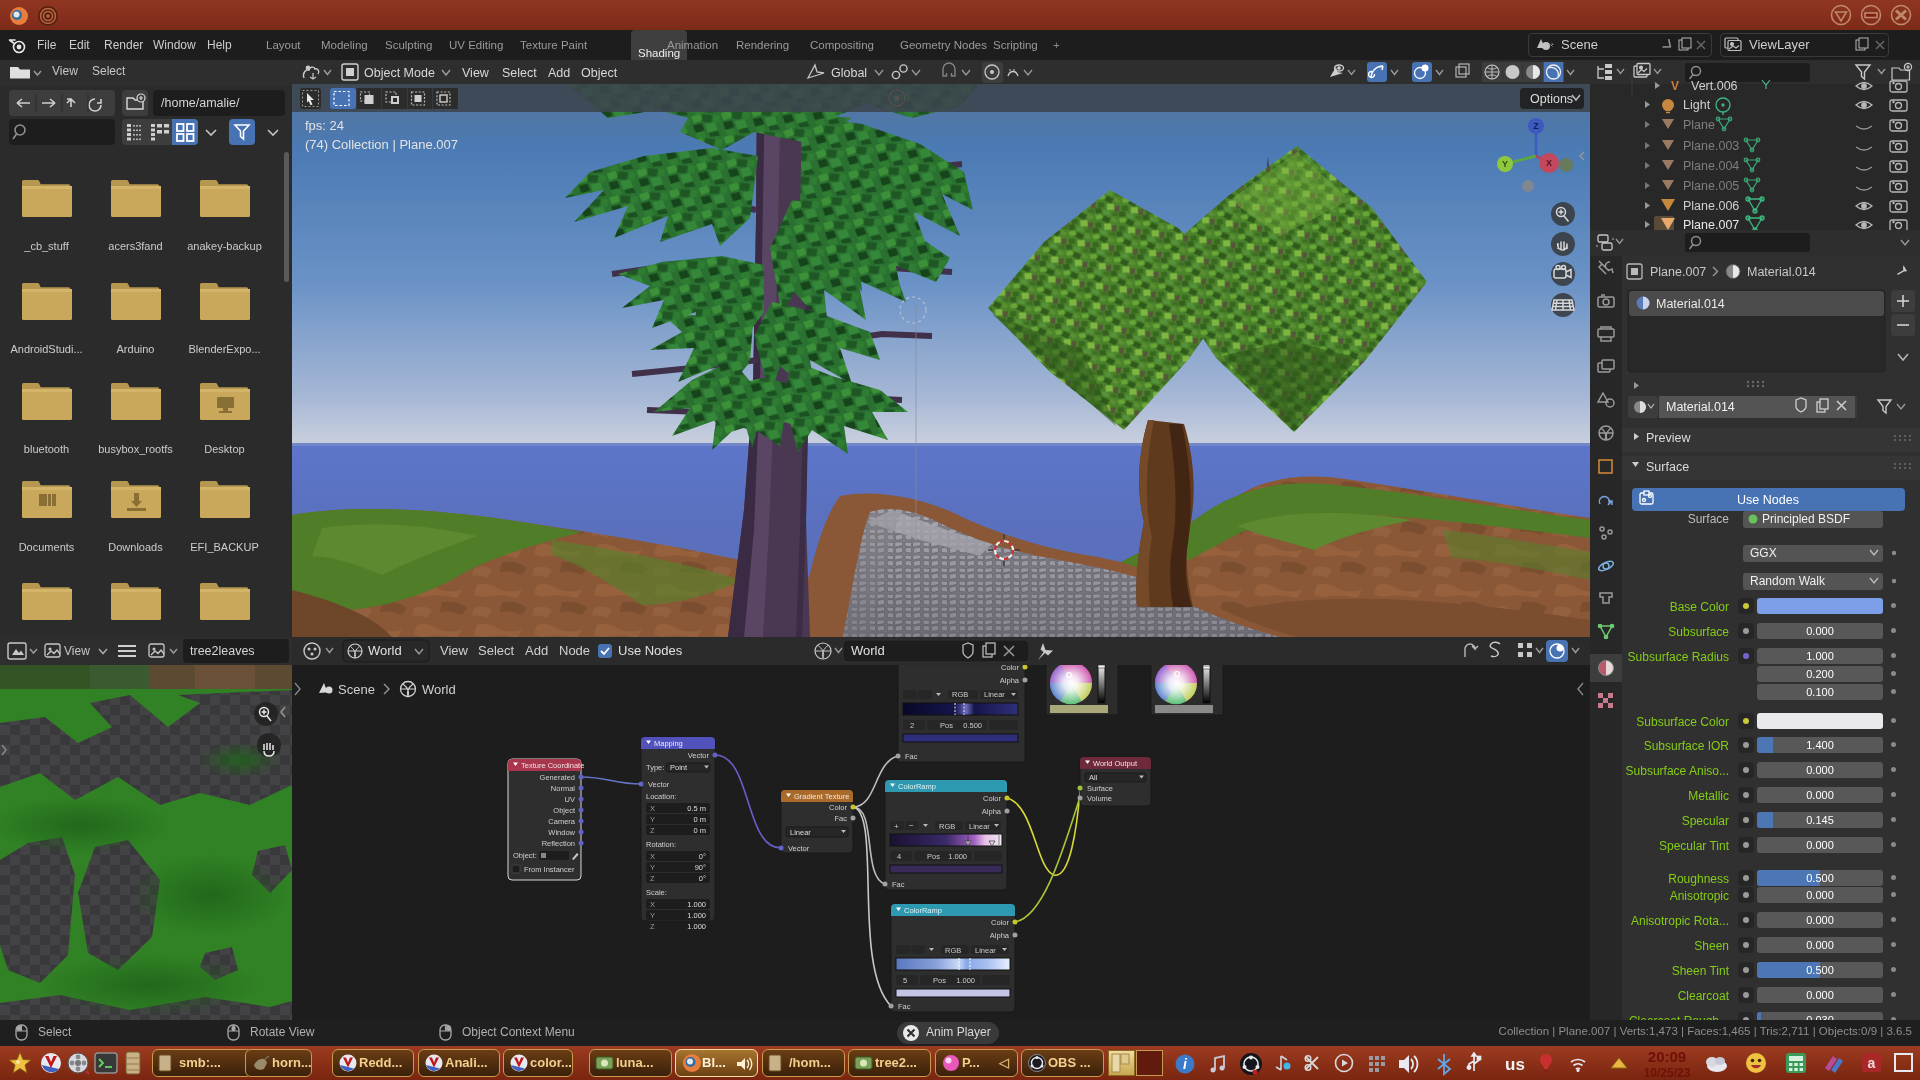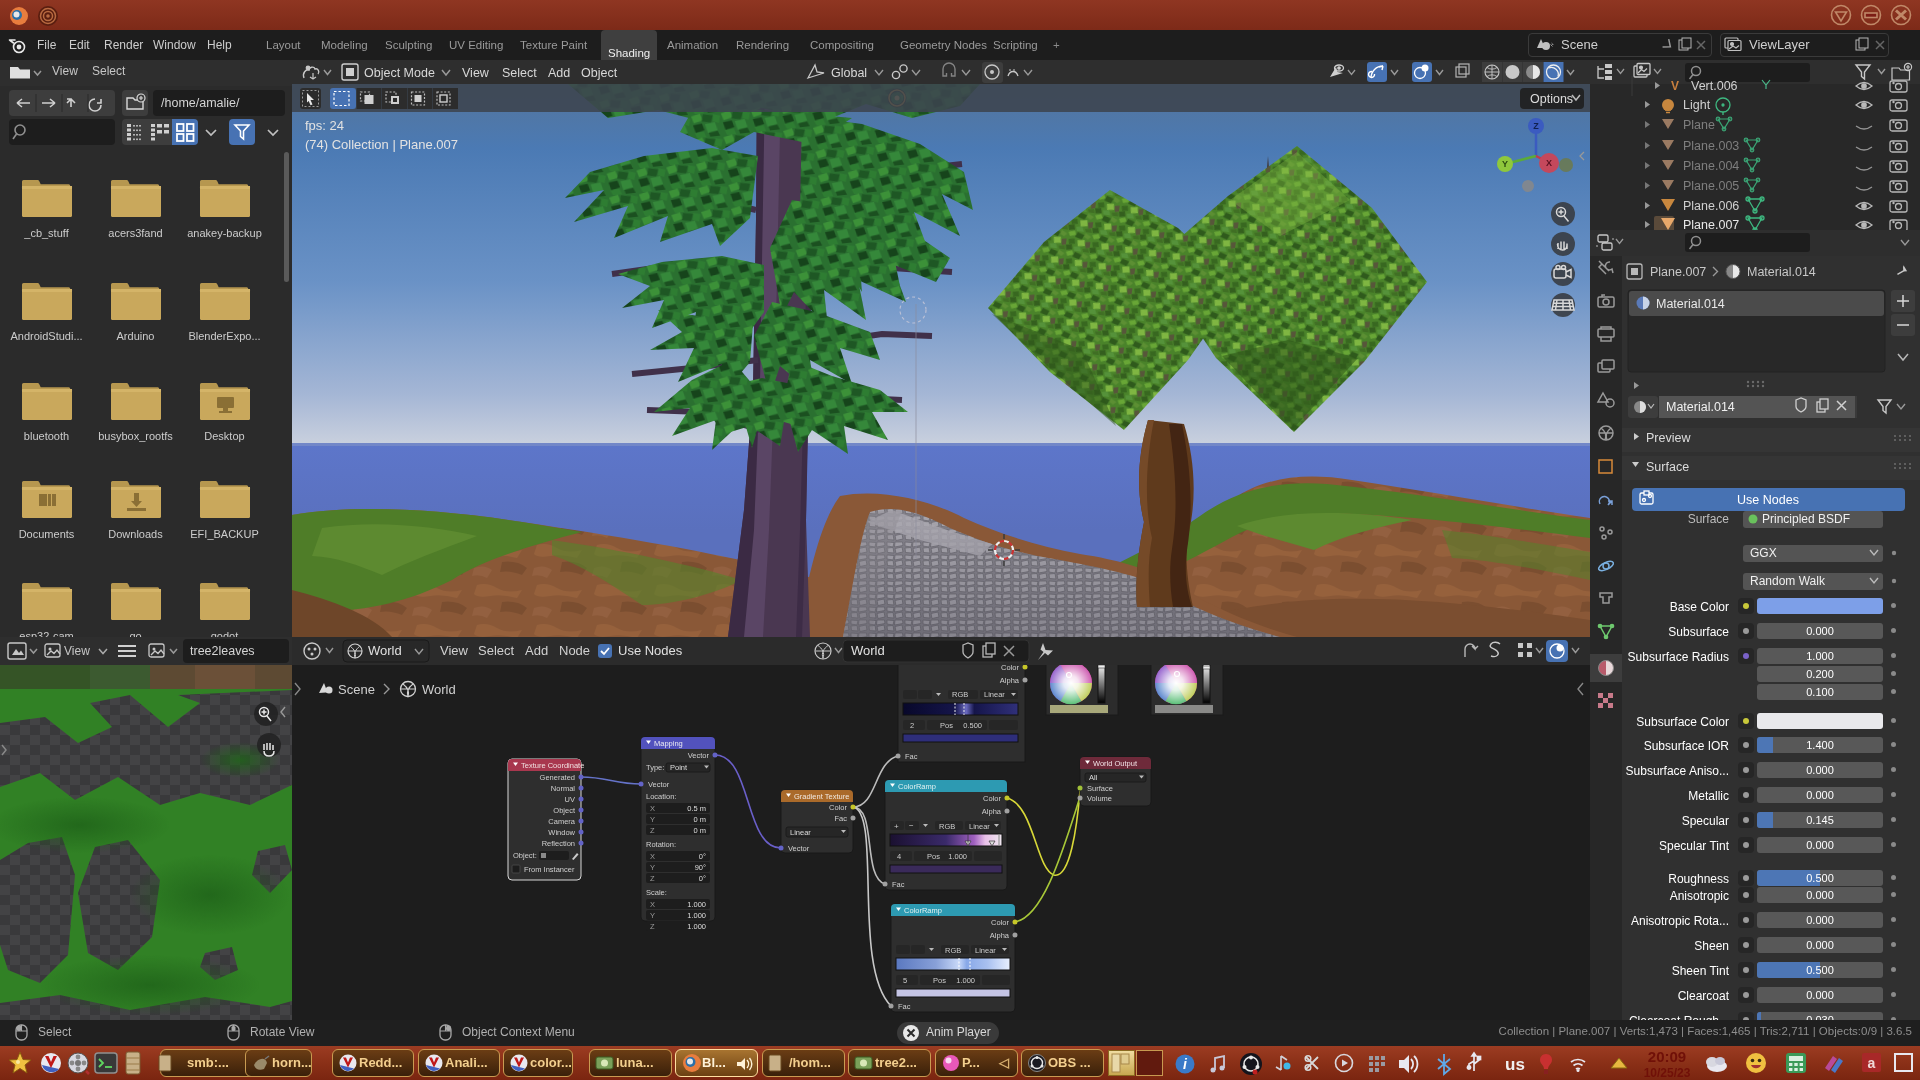--- a/index.html
+++ b/index.html
@@ -10,33 +10,33 @@
 
 #menubar{left:0;top:30px;width:1920px;height:30px;background:#1d1d1d;color:#b8b8b8;font-size:13px}
 .mitem{position:absolute;top:0;height:30px;line-height:30px;color:#cccccc;font-size:12px}
 .wtab{position:absolute;top:0;height:30px;line-height:31px;color:#9a9a9a;font-size:11.5px}
 .wtab.active{color:#eeeeee;background:#3f3f3f;border-radius:4px 4px 0 0}
 .selbox{position:absolute;top:3px;height:24px;background:#1d1d1d;border:1px solid #3a3a3a;border-radius:4px;color:#cfcfcf;font-size:13px;line-height:22px}
 
 #fb{left:0;top:60px;width:292px;height:577px;background:#2b2b2b}
 #fbgrid{position:absolute;left:0;top:88px;width:282px;height:489px;background:#2b2b2b;overflow:hidden}
 .folder-cell{position:absolute;width:89px;text-align:center}
-.folder-cell .lbl{color:#cccccc;font-size:11px;margin-top:3px;white-space:nowrap}
+.folder-cell .lbl{color:#cccccc;font-size:11px;margin-top:16px;white-space:nowrap}
 
 #imged{left:0;top:637px;width:292px;height:383px;background:#232323}
 
 #vp{left:292px;top:60px;width:1298px;height:577px;background:#28303a;overflow:hidden}
 
 #ne{left:292px;top:637px;width:1298px;height:383px;background:#1d1d1d;overflow:hidden}
 
 #ol{left:1590px;top:60px;width:330px;height:170px;background:#262626;overflow:hidden}
 
 #props{left:1590px;top:230px;width:330px;height:790px;background:#2e2e2e;overflow:hidden}
 .prow{position:absolute;height:18px;width:330px;font-size:12px}
-.plabel{position:absolute;right:191px;text-align:right;color:#ffffff;font-size:12px;line-height:18px;white-space:nowrap}
+.plabel{position:absolute;right:191px;text-align:right;color:#84cc16;font-size:12px;line-height:18px;white-space:nowrap}
 .pslider{position:absolute;left:167px;width:126px;height:16px;background:#585858;border-radius:3px;color:#ffffff;font-size:11px;text-align:center;line-height:17px;overflow:hidden}
 .pdot{position:absolute;left:148px;width:16px;height:16px;background:#262626;border-radius:4px}
 .pdec{position:absolute;left:301px;width:5px;height:5px;background:#8a8a8a;border-radius:50%}
 
 #status{left:0;top:1020px;width:1920px;height:26px;background:#1f1f1f;color:#909090;font-size:12px}
 
 #taskbar{left:0;top:1046px;width:1920px;height:34px;background:linear-gradient(#9c3c22 0%,#8c3118 45%,#7a2510 100%)}
 .tbtn{position:absolute;top:3px;height:28px;border:1.5px solid #c99b51;border-radius:6px;background:linear-gradient(#6b3d14,#3a200a);color:#f3cf8e;font-weight:bold;font-size:13px;line-height:25px;white-space:nowrap;overflow:hidden}
 </style></head><body>
 <div id="app">
@@ -84,21 +84,21 @@
     <span class="mitem" style="left:37px">File</span>
     <span class="mitem" style="left:69px">Edit</span>
     <span class="mitem" style="left:104px">Render</span>
     <span class="mitem" style="left:153px">Window</span>
     <span class="mitem" style="left:207px">Help</span>
     <span class="wtab" style="left:266px">Layout</span>
     <span class="wtab" style="left:321px">Modeling</span>
     <span class="wtab" style="left:385px">Sculpting</span>
     <span class="wtab" style="left:449px">UV Editing</span>
     <span class="wtab" style="left:520px">Texture Paint</span>
-    <span class="wtab active" style="left:601px;padding:8px 7px">Shading</span>
+    <span class="wtab active" style="left:631px;padding:8px 7px">Shading</span>
     <span class="wtab" style="left:667px">Animation</span>
     <span class="wtab" style="left:736px">Rendering</span>
     <span class="wtab" style="left:810px">Compositing</span>
     <span class="wtab" style="left:900px">Geometry Nodes</span>
     <span class="wtab" style="left:993px">Scripting</span>
     <span class="wtab" style="left:1053px;color:#8a8a8a">+</span>
     <div class="selbox" style="left:1528px;width:184px">
       <svg width="30" height="20" style="vertical-align:-5px" viewBox="0 0 30 20">
           <path d="M8 14 L12 5 L16 14 Z" fill="#c0c0c0"></path>
           <circle cx="17" cy="12" r="4" fill="#c0c0c0"></circle>
@@ -1595,21 +1595,21 @@
       </svg>
     <svg class="abs" style="left:94px;top:6px" width="24" height="22" viewBox="0 0 24 22">
         <rect x="1" y="1" width="22" height="20" rx="3" fill="#383838" stroke="#909090" stroke-width="1.5"></rect>
         <path d="M5 7 l4 4 l-4 4" stroke="#60d860" stroke-width="1.8" fill="none"></path>
         <path d="M11 15 h7" stroke="#60d860" stroke-width="1.8"></path>
       </svg>
     <svg class="abs" style="left:124px;top:4px" width="18" height="26" viewBox="0 0 18 26">
         <rect x="2" y="2" width="14" height="22" rx="2" fill="#c8b088" stroke="#7a5a30"></rect>
         <path d="M2 8 h14 M2 14 h14 M2 20 h14" stroke="#9a7a48" stroke-width="1"></path>
       </svg>
-    <div class="tbtn" style="left:160px;width:100px"><span style="margin-left:26px">smb:...</span></div>
+    <div class="tbtn" style="left:152px;width:100px"><span style="margin-left:26px">smb:...</span></div>
     <div class="tbtn" style="left:245px;width:67px"><span style="margin-left:26px">horn...</span></div>
     <div class="tbtn" style="left:332px;width:82px"><span style="margin-left:26px">Redd...</span></div>
     <div class="tbtn" style="left:418px;width:82px"><span style="margin-left:26px">Anali...</span></div>
     <div class="tbtn" style="left:503px;width:70px"><span style="margin-left:26px">color...</span></div>
     <div class="tbtn" style="left:589px;width:83px"><span style="margin-left:26px">luna...</span></div>
     <div class="tbtn" style="left:675px;width:83px;background:linear-gradient(#a87430,#6b4012);border-color:#ffe0a0;color:#fff2d8"><span style="margin-left:26px">Bl...</span><svg width="18" height="16" style="position:absolute;right:4px;top:6px" viewBox="0 0 18 16">
           <path d="M2 6 h4 l4 -4 v12 l-4 -4 h-4 Z" fill="#fff2d8"></path>
           <path d="M12 4 a6 6 0 0 1 0 8 M14.5 2 a9 9 0 0 1 0 12" stroke="#fff2d8" stroke-width="1.4" fill="none"></path>
         </svg></div>
     <div class="tbtn" style="left:762px;width:83px"><span style="margin-left:26px">/hom...</span></div>

